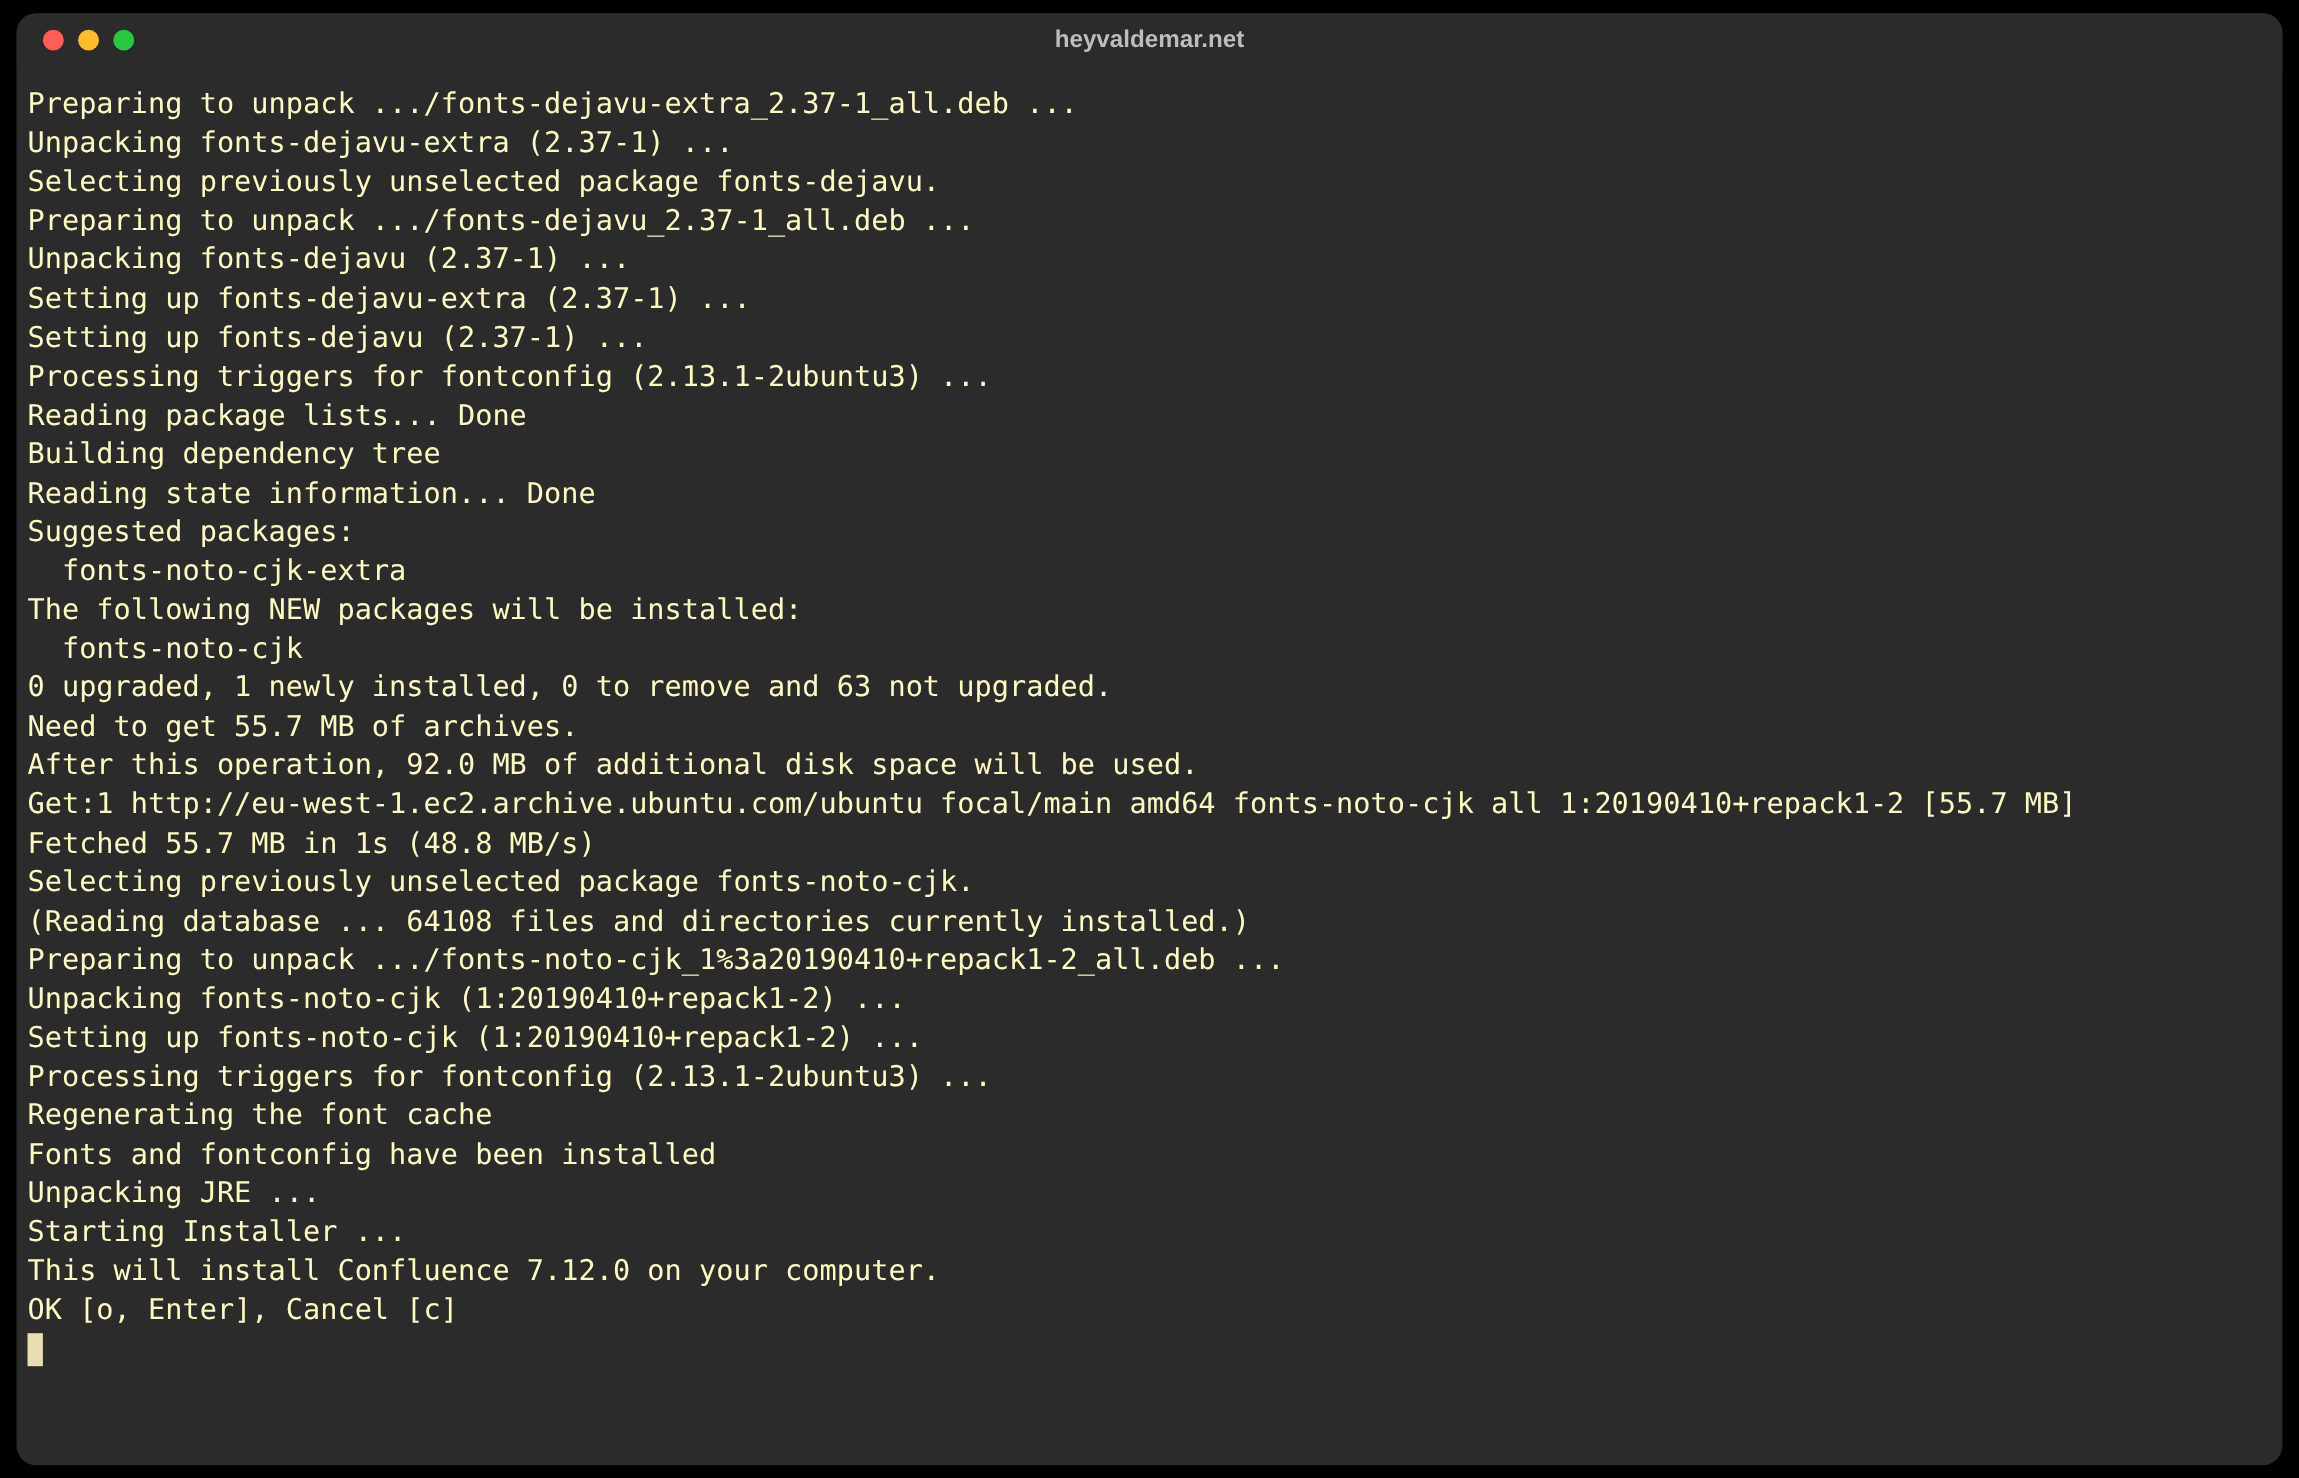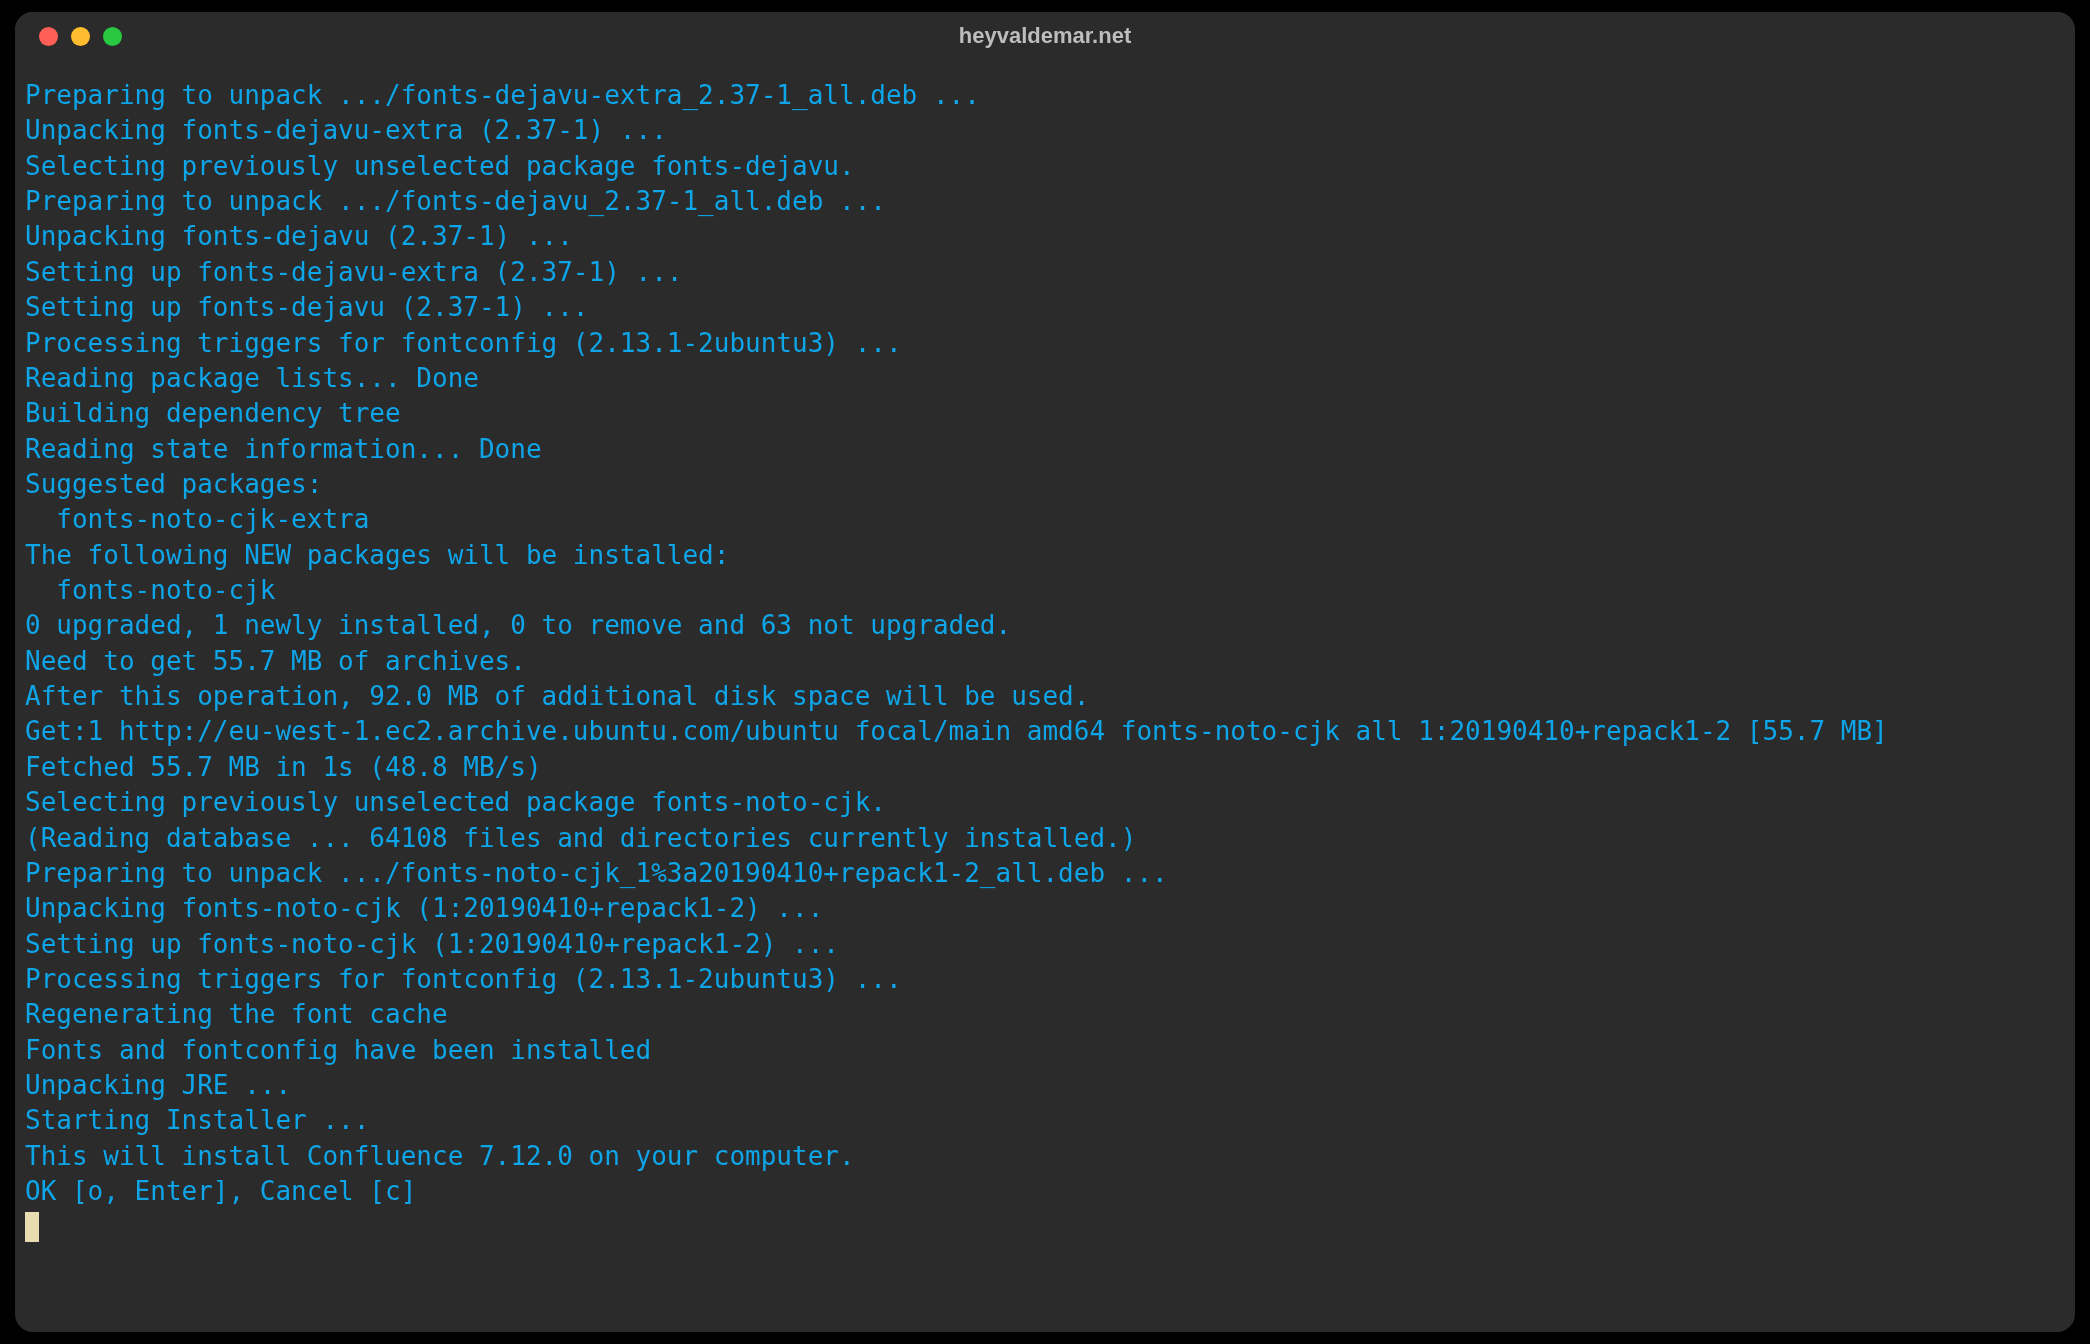--- a/index.html
+++ b/index.html
@@ -57,21 +57,21 @@
       font-size: 22px;
       font-weight: 600;
       font-family: -apple-system, "Helvetica Neue", Arial, sans-serif;
       pointer-events: none;
     }
     .terminal-body {
       flex: 1;
       padding: 18px 10px 10px 10px;
       font-size: 26px;
       line-height: 1.36;
-      color: #0ea5e9;
+      color: #fef9c3;
       white-space: pre-wrap;
       word-break: break-word;
       overflow: hidden;
       position: relative;
     }
     .line {
       display: block;
     }
     .cursor {
       display: inline-block;

